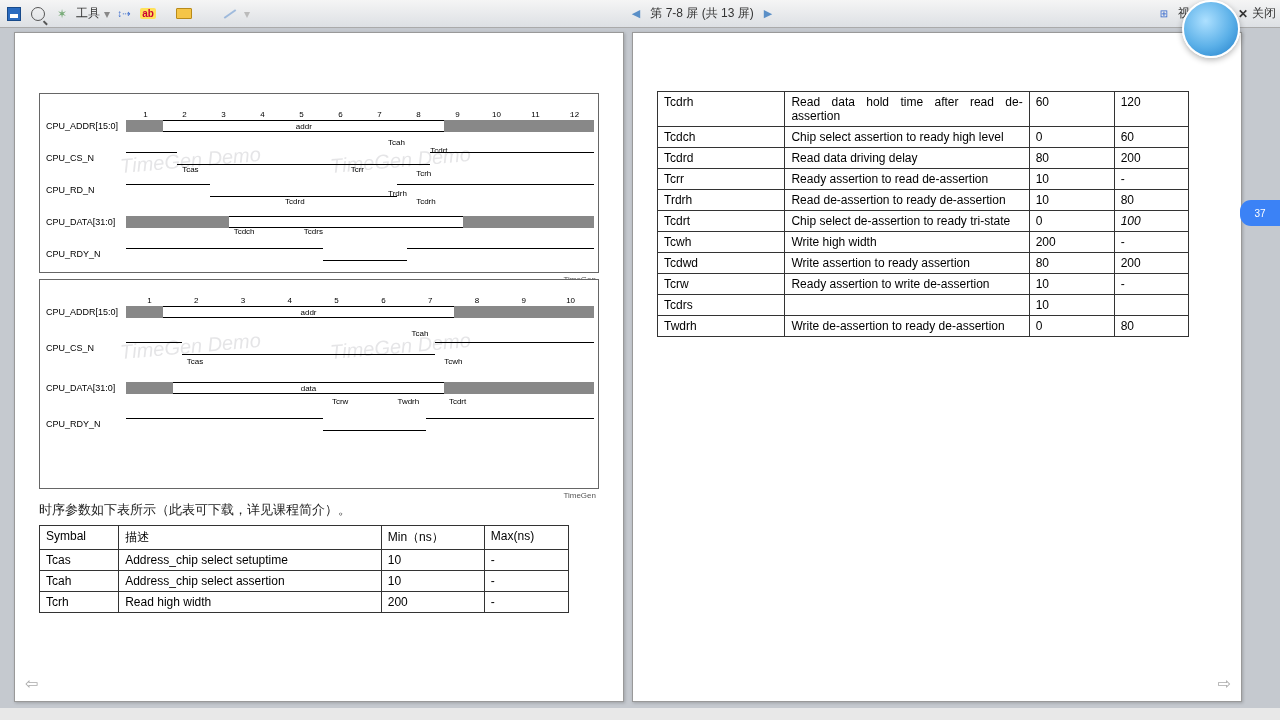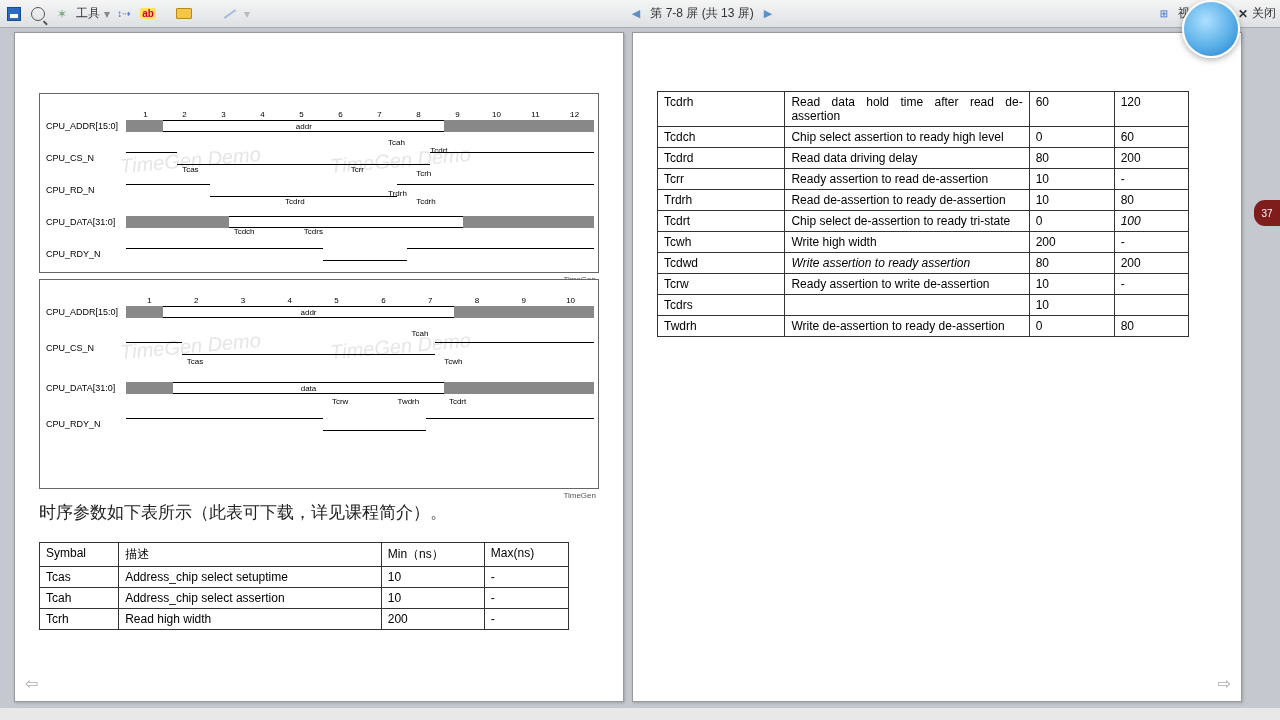--- a/index.html
+++ b/index.html
@@ -31,33 +31,33 @@
   .tick-row .signal-label { width: 82px; }
   .ticks { flex: 1; display: flex; position: relative; }
   .tick { position: absolute; font-size: 8px; color: #000; top: 0; transform: translateX(-50%); }
   
   .bus { position: absolute; height: 12px; top: 5px; background: #888; }
   .bus-light { position: absolute; height: 12px; top: 5px; border-top: 1px solid #000; border-bottom: 1px solid #000; background: #fff; display: flex; align-items: center; justify-content: center; font-size: 8px; }
   .line-hi { position: absolute; height: 1px; background: #000; top: 5px; }
   .line-lo { position: absolute; height: 1px; background: #000; top: 17px; }
   .annot { position: absolute; font-size: 8px; color: #000; }
   
-  .para-caption { font-size: 17px; margin: 12px 24px 18px 24px; color: #222; }
+  .para-caption { font-size: 13px; margin: 12px 24px 6px 24px; color: #222; }
   
   table.timing { border-collapse: collapse; font-size: 12px; }
   table.timing td, table.timing th { border: 1px solid #333; padding: 3px 6px; text-align: left; vertical-align: top; }
   .table-left { margin: 0 24px; width: 530px; }
   .table-right { margin: 6px 24px; width: 532px; }
   
   .nav-arrow { position: absolute; bottom: 8px; font-size: 16px; color: #aaa; cursor: pointer; }
   .nav-left { left: 10px; }
   .nav-right { right: 10px; }
   
   .bird-icon { position: absolute; top: 0px; right: 40px; width: 58px; height: 58px; background: radial-gradient(circle at 40% 35%, #ade0ff 0%, #5bb0e8 55%, #1d7cc9 100%); border-radius: 50%; border: 2px solid #fff; box-shadow: 0 2px 6px rgba(0,0,0,0.3); z-index: 100; }
-  .green-badge { position: absolute; right: 0px; top: 200px; width: 26px; height: 26px; background: #7f1d1d; border-radius: 11px 0 0 11px; color: #fff; display: flex; align-items: center; justify-content: center; font-size: 10px; z-index: 100; }
+  .green-badge { position: absolute; right: 0px; top: 200px; width: 40px; height: 26px; background: #3b82f6; border-radius: 11px 0 0 11px; color: #fff; display: flex; align-items: center; justify-content: center; font-size: 10px; z-index: 100; }
   
   .icon-save { width:14px; height:14px; background:#2a6bc0; border:1px solid #184a8a; position:relative; }
   .icon-save:after { content:''; position:absolute; left:2px; right:2px; bottom:2px; height:4px; background:#fff; }
   .icon-mag { width:14px; height:14px; border:1.5px solid #555; border-radius:50%; position:relative; }
   .icon-mag:after { content:''; position:absolute; right:-4px; bottom:-4px; width:5px; height:1.5px; background:#555; transform:rotate(45deg); }
   .icon-folder { width:16px; height:11px; background:#f5c547; border:1px solid #b88a1a; border-radius:1px; }
   .icon-pen { width:14px; height:2px; background:#4680c9; transform:rotate(-35deg); }
   .icon-ab { font-size:10px; font-weight:bold; color:#c03; background:#ffe15a; padding:0 2px; border-radius:2px; }
 </style>
 </head>
@@ -332,21 +332,21 @@
             <td style="width: 70px; font-style: italic;">100</td>
           </tr>
           <tr>
             <td style="width: 120px;">Tcwh</td>
             <td style="width: 230px; text-align: justify;">Write high width</td>
             <td style="width: 80px;">200</td>
             <td style="width: 70px;">-</td>
           </tr>
           <tr>
             <td style="width: 120px;">Tcdwd</td>
-            <td style="width: 230px; text-align: justify; font-style: italic;">Write assertion to ready assertion</td>
+            <td style="width: 230px; text-align: justify;">Write assertion to ready assertion</td>
             <td style="width: 80px;">80</td>
             <td style="width: 70px;">200</td>
           </tr>
           <tr>
             <td style="width: 120px;">Tcrw</td>
             <td style="width: 230px; text-align: justify;">Ready assertion to write de-assertion</td>
             <td style="width: 80px;">10</td>
             <td style="width: 70px;">-</td>
           </tr>
           <tr>

